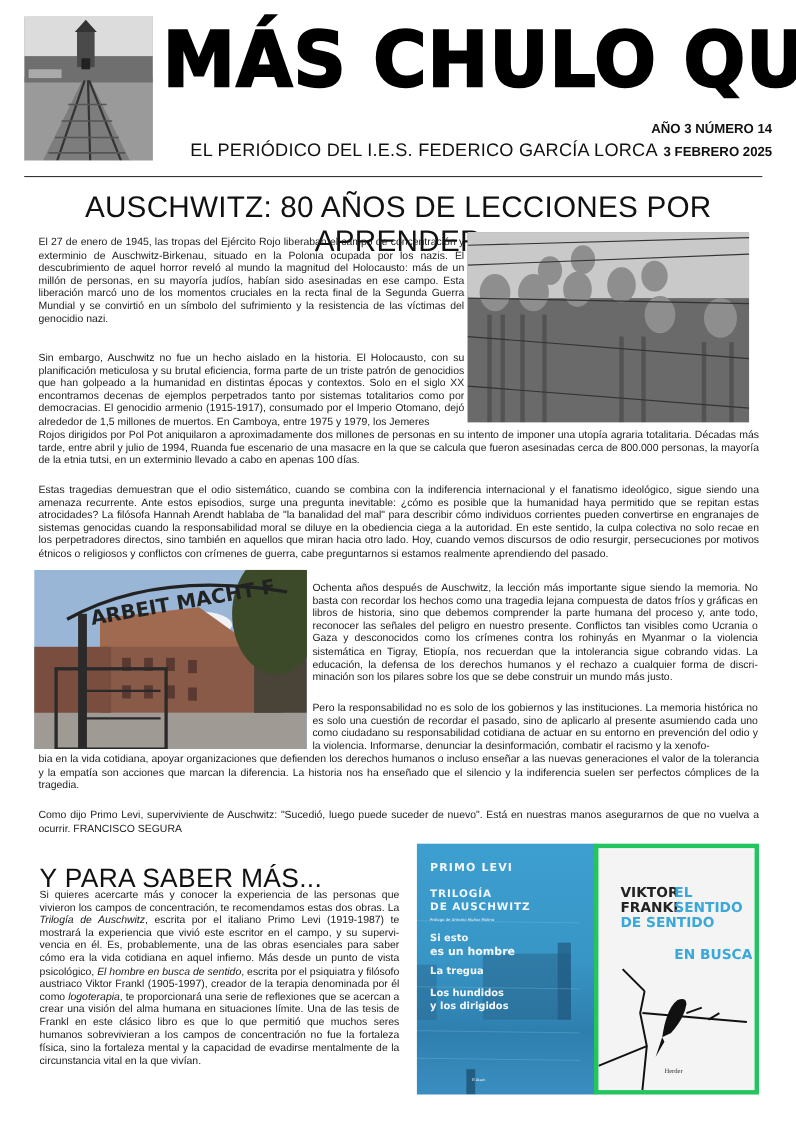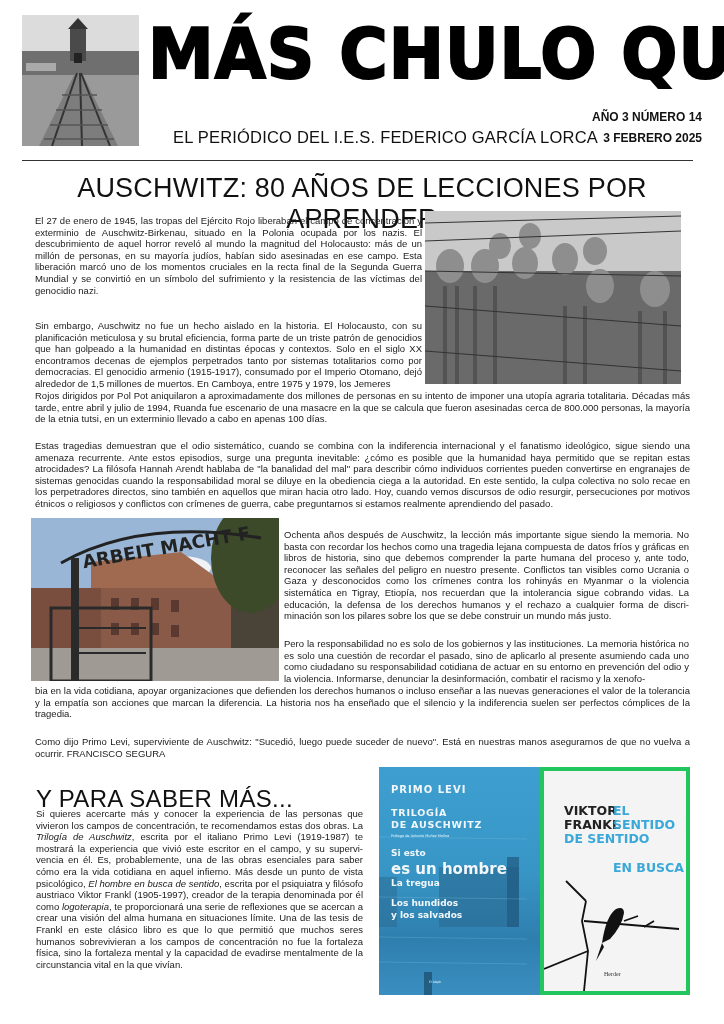--- a/index.html
+++ b/index.html
@@ -146,24 +146,24 @@
       <line x1="0" y1="170" x2="148" y2="172"></line>
         <line x1="0" y1="195" x2="148" y2="197"></line>
     </g>
     <rect x="45" y="205" width="8" height="23" fill="#1a4a6a" opacity="0.7"></rect>
   </svg>
   <div class="t" style="top:17px; font-size:10px; letter-spacing:1px;">PRIMO LEVI</div>
   <div class="t" style="top:40px; font-size:9.5px; letter-spacing:0.8px;">TRILOGÍA</div>
   <div class="t" style="top:52px; font-size:9.5px; letter-spacing:0.8px;text-align:center;">DE AUSCHWITZ</div>
   <div class="t" style="top:67px; font-size:3.5px; font-weight:normal;">Prólogo de Antonio Muñoz Molina</div>
   <div class="t" style="top:81px; font-size:9px;">Si esto</div>
-  <div class="t" style="top:93px; font-size:15px;">es un hombre</div>
+  <div class="t" style="top:93px; font-size:10px;">es un hombre</div>
   <div class="t" style="top:111px; font-size:9px;">La tregua</div>
   <div class="t" style="top:131px; font-size:9px;">Los hundidos</div>
-  <div class="t" style="top:143px; font-size:9px;">y los salvados</div>
+  <div class="t" style="top:143px; font-size:9px;">y los dirigidos</div>
   <div class="t" style="top:213px; left:50px; font-size:3px; font-weight:normal;">El Aleph</div>
 </div>
 
 <div class="book book2">
   <svg width="142" height="220" viewBox="0 0 142 220" style="position:absolute;left:0;top:0;">
     <g stroke="#111" stroke-width="1.8" fill="none">
       <path d="M40 220 L44 180 L38 150 L42 130"></path>
       <path d="M42 130 L22 110"></path>
       <path d="M40 150 L135 158"></path>
       <path d="M44 180 L0 198"></path>

